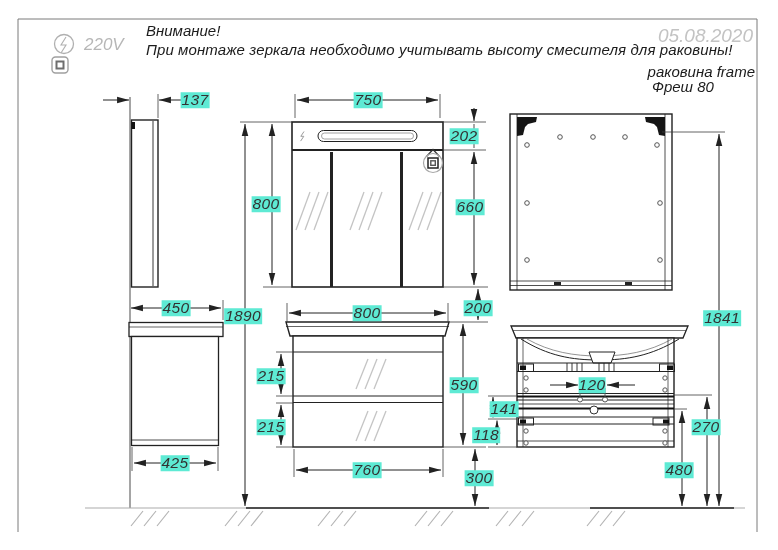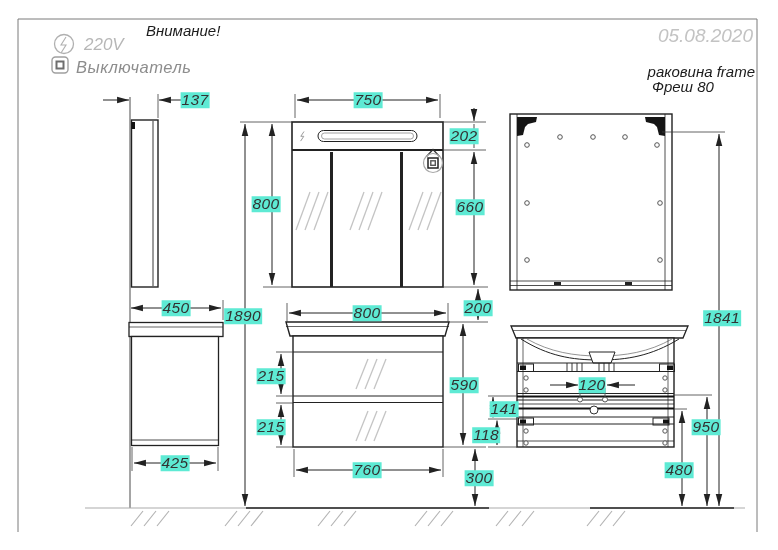--- a/index.html
+++ b/index.html
@@ -268,42 +268,42 @@
     <line x1="497" y1="420.5" x2="497" y2="445" marker-start="url(#as)" marker-end="url(#ae)"></line>
     <line x1="707" y1="397" x2="707" y2="506" marker-start="url(#as)" marker-end="url(#ae)"></line>
     <line x1="682" y1="411" x2="682" y2="506" marker-start="url(#as)" marker-end="url(#ae)"></line>
     <line x1="719" y1="134" x2="719" y2="506" marker-start="url(#as)" marker-end="url(#ae)"></line>
   </g>
 </svg>
 
 <div class="labels">
 
   <div class="hdr warn-title">Внимание!</div>
+  <div class="hdr warn-text">При монтаже зеркала необходимо учитывать высоту смесителя для раковины!</div>
   <div class="hdr date">05.08.2020</div>
   <div class="hdr model">Фреш 80</div>
   <div class="hdr sink">раковина frame</div>
   <div class="hdr volt">220V</div>
-  <div class="hdr switch-lbl">Выключатель</div>
 
   <div class="lbl" style="left:195px;top:100px">137</div>
   <div class="lbl" style="left:368px;top:100px">750</div>
   <div class="lbl" style="left:464px;top:136px">202</div>
   <div class="lbl" style="left:266px;top:204px">800</div>
   <div class="lbl" style="left:470px;top:207px">660</div>
   <div class="lbl" style="left:243px;top:316px">1890</div>
   <div class="lbl" style="left:176px;top:308px">450</div>
   <div class="lbl" style="left:175px;top:463px">425</div>
   <div class="lbl" style="left:367px;top:313px">800</div>
   <div class="lbl" style="left:271px;top:376px">215</div>
   <div class="lbl" style="left:271px;top:427px">215</div>
   <div class="lbl" style="left:464px;top:385px">590</div>
   <div class="lbl" style="left:367px;top:470px">760</div>
   <div class="lbl" style="left:478px;top:308px">200</div>
   <div class="lbl" style="left:479px;top:478px">300</div>
   <div class="lbl" style="left:592px;top:385px;padding:0">120</div>
   <div class="lbl" style="left:504px;top:409px">141</div>
   <div class="lbl" style="left:486px;top:435px">118</div>
-  <div class="lbl" style="left:706px;top:427px">950</div>
+  <div class="lbl" style="left:706px;top:427px">270</div>
   <div class="lbl" style="left:679px;top:470px">480</div>
   <div class="lbl" style="left:722px;top:318px">1841</div>
 </div>
 
 </div>
 
 </body></html>

